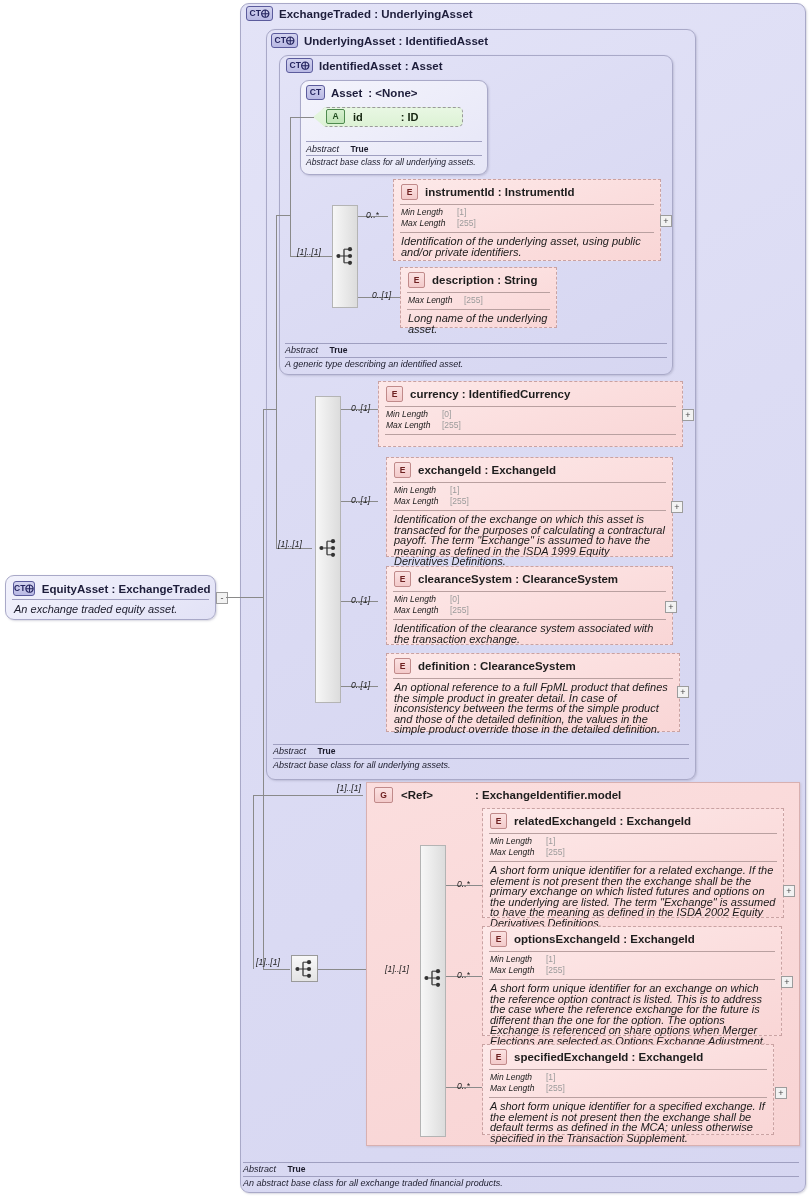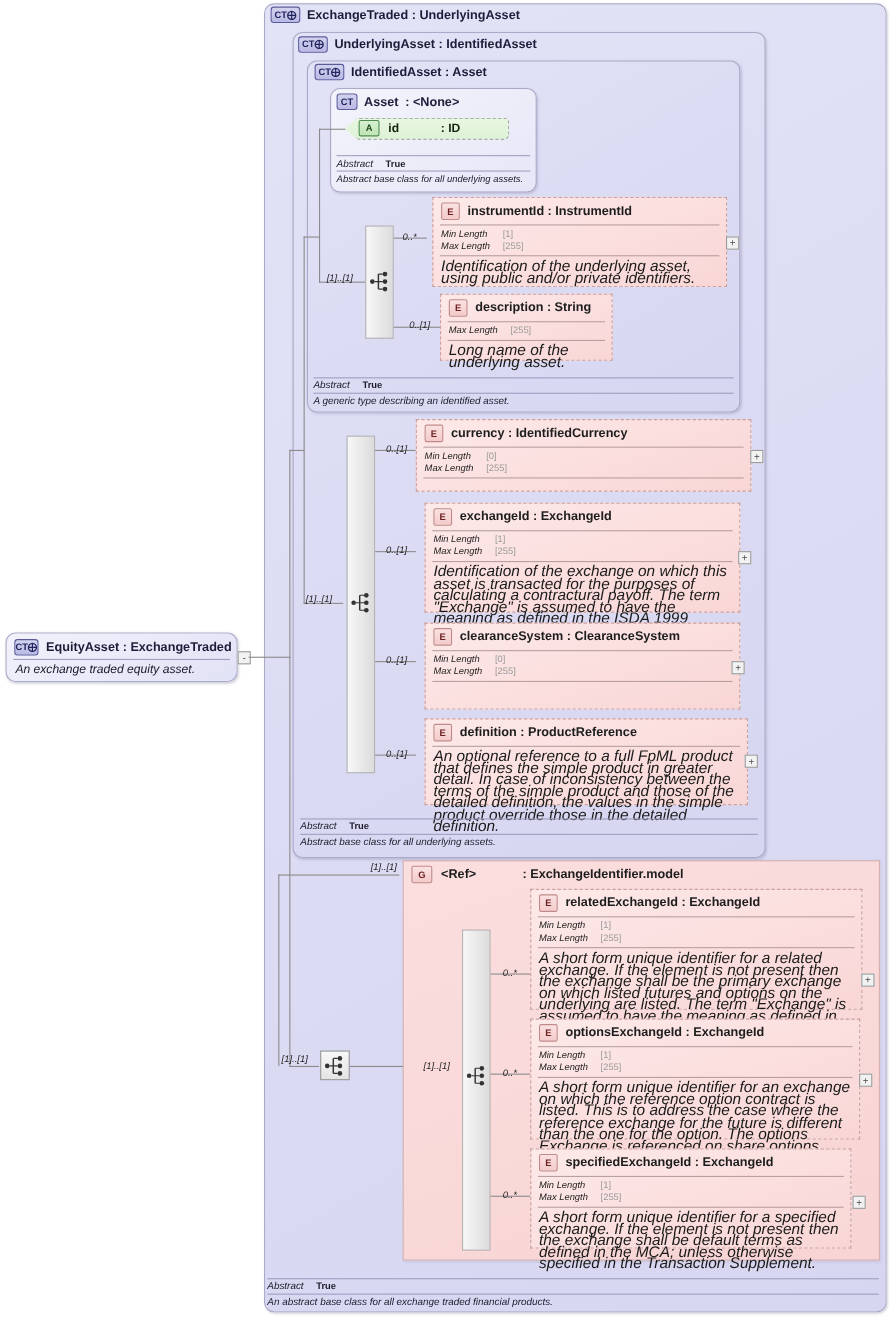--- a/index.html
+++ b/index.html
@@ -36,21 +36,21 @@
   
   .el-box{border:1px dashed #c9a2a2;
      background:linear-gradient(160deg,#fde9e9 0%,#fbdede 55%,#f9d6d6 100%);}
   .el-title{display:flex;align-items:center;gap:7px;padding:4px 6px 4px 7px;
      font-size:11.5px;font-weight:bold;color:#1d1d1d;white-space:nowrap;}
   .el-sep{height:1px;background:#b9a0a0;margin:0 6px;}
   .facets{padding:2px 6px 3px 7px;font-size:8.5px;line-height:11px;}
   .facets .row{display:flex;}
   .facets .fname{font-style:italic;color:#1c1c1c;width:56px;font-size:8.5px;}
   .facets .fval{color:#9b9b9b;font-size:8.5px;}
-  .doc{padding:3px 7px 4px 7px;font-size:14px;line-height:10.5px;
+  .doc{padding:3px 7px 4px 7px;font-size:11px;line-height:10.5px;
      font-style:italic;color:#1a1a1a;}
 
   
   .plus{position:absolute;width:10px;height:10px;border:1px solid #9c9c9c;
      background:#f2f2f2;display:flex;align-items:center;justify-content:center;
      font-size:9px;line-height:1;color:#4a4a4a;font-family:"Liberation Sans",sans-serif;}
   .minus{position:absolute;width:10px;height:10px;border:1px solid #9c9c9c;
      background:#f2f2f2;display:flex;align-items:center;justify-content:center;
      font-size:9px;line-height:1;color:#4a4a4a;}
 
@@ -288,28 +288,29 @@
     <div class="row">
         <span class="fname">Min Length</span>
         <span class="fval">[0]</span>
       </div>
     <div class="row">
         <span class="fname">Max Length</span>
         <span class="fval">[255]</span>
       </div>
   </div>
   <div class="el-sep"></div>
+  <div class="doc">Identification of the clearance system associated with the transaction exchange.</div>
 </div>
 <div class="card" style="left:351px;top:595px;">0..[1]</div>
 <div class="plus" style="left:665px;top:601px;">+</div>
 
 <div class="abs el-box" style="left:386px;top:653px;width:294px;height:79px;">
   <div class="el-title">
     <span class="chip chip-e">E</span>
-    <span>definition : ProductReference</span>
+    <span>definition : ClearanceSystem</span>
   </div>
   <div class="el-sep"></div>
   <div class="doc">An optional reference to a full FpML product that defines the simple product in greater detail. In case of inconsistency between the terms of the simple product and those of the detailed definition, the values in the simple product override those in the detailed definition.</div>
 </div>
 <div class="card" style="left:351px;top:680px;">0..[1]</div>
 <div class="plus" style="left:677px;top:686px;">+</div>
 
 <div class="foot-rule" style="left:273px;top:744px;width:416px;"></div>
 <div class="foot-abs" style="left:273px;top:746px;">
   <span class="k">Abstract</span>

